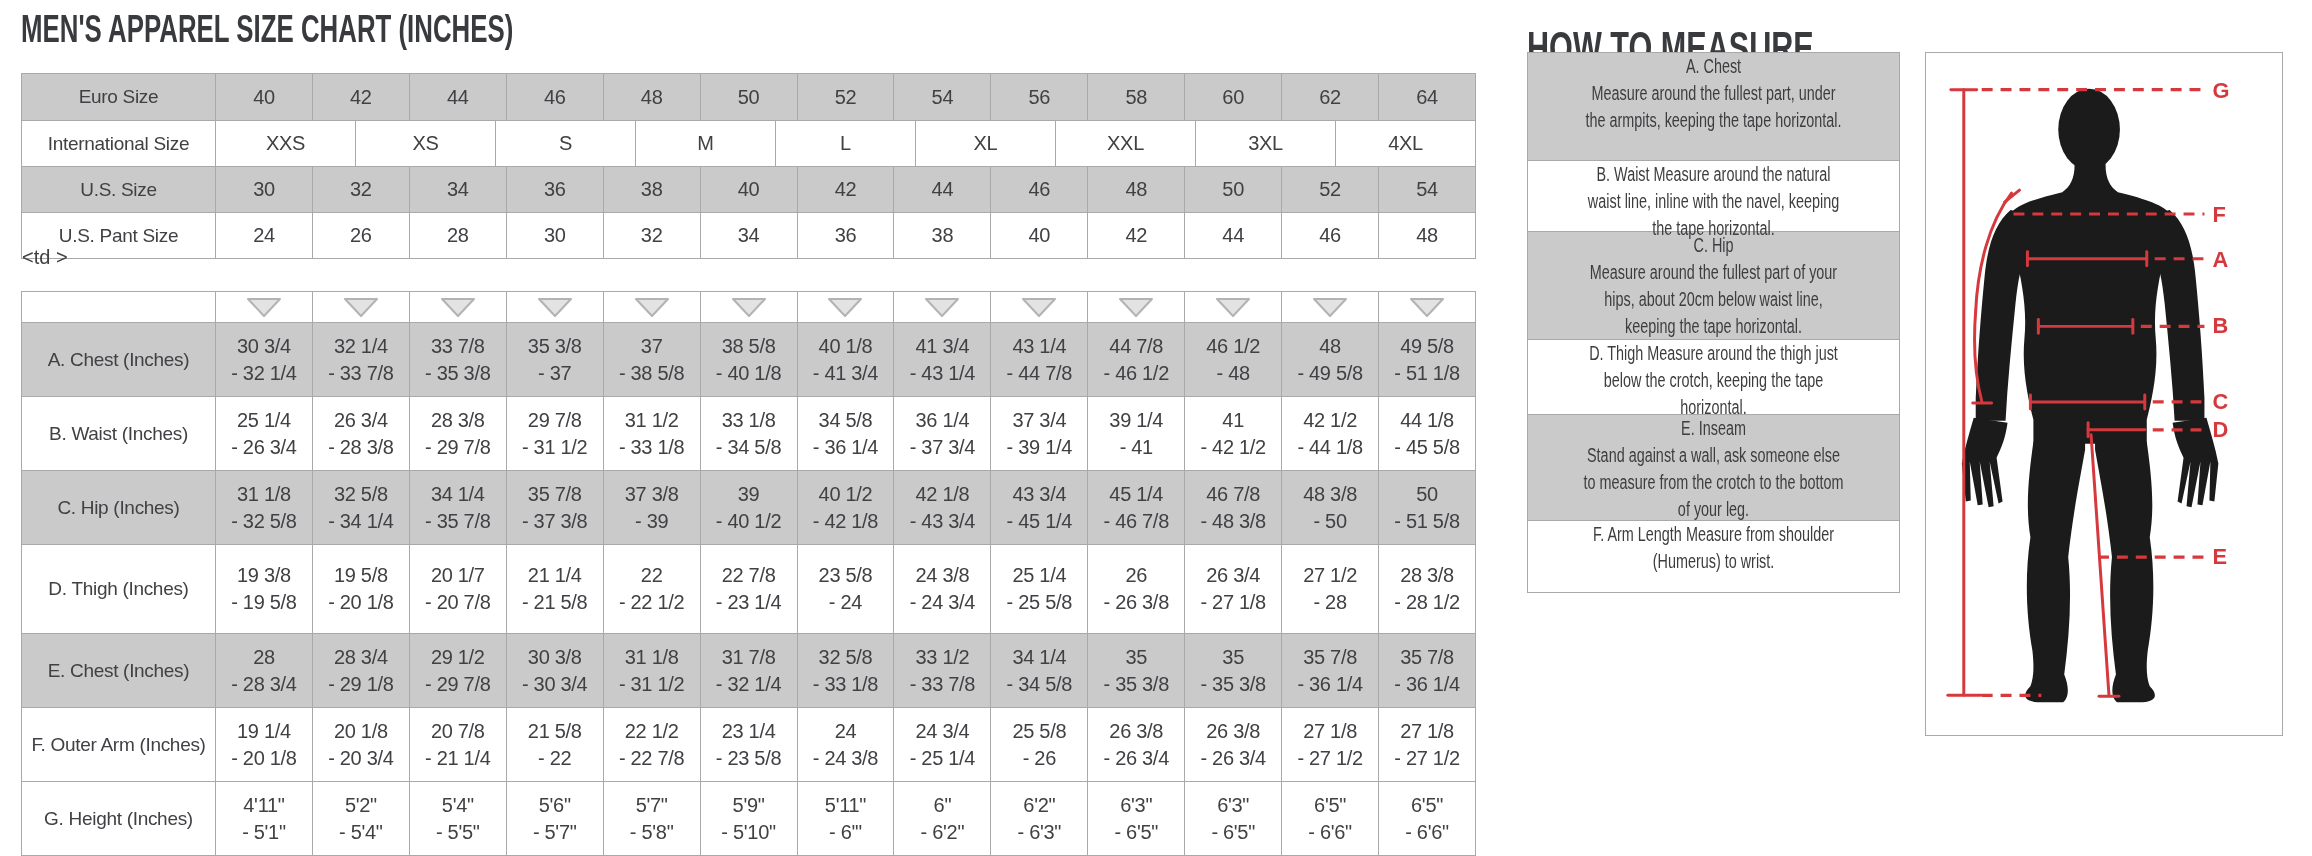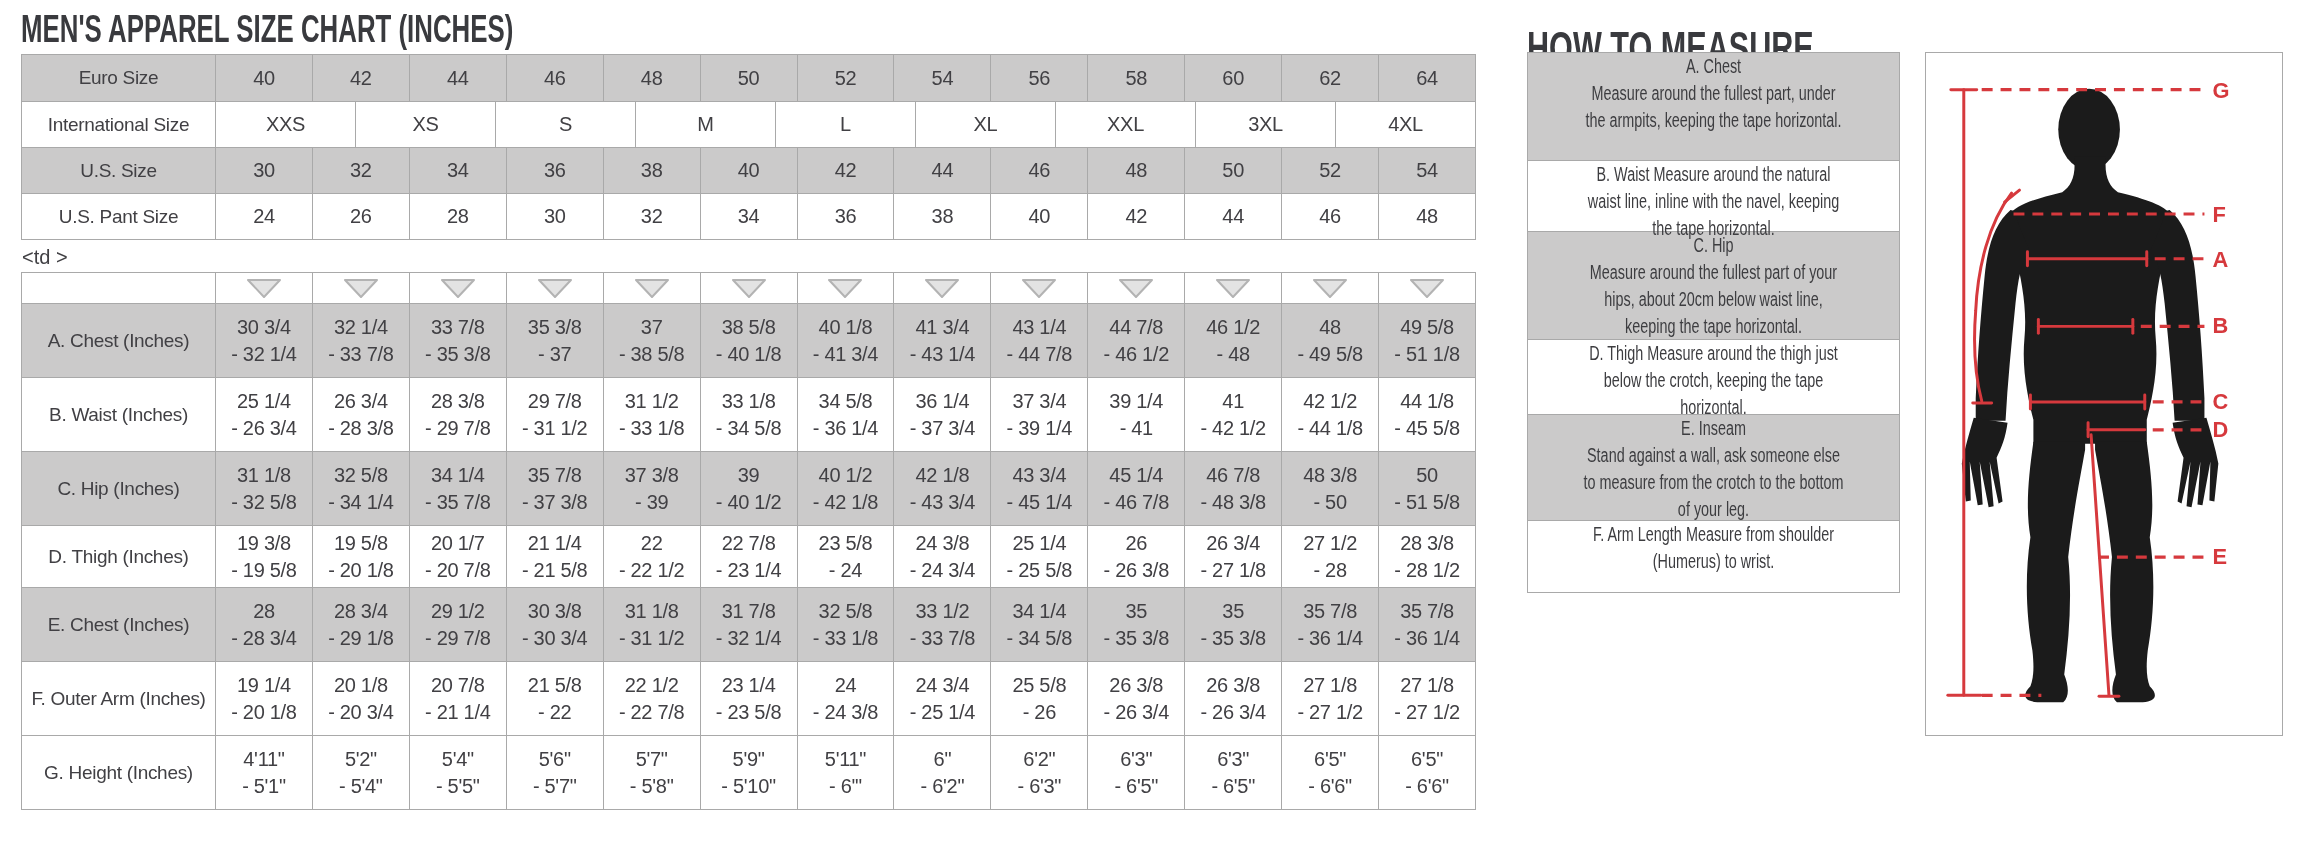--- a/index.html
+++ b/index.html
@@ -11,21 +11,21 @@
   body{
     width:2312px;height:856px;position:relative;overflow:hidden;background:#fff;
     font-family:"Liberation Sans","DejaVu Sans",sans-serif;color:var(--text);
   }
   h1,h2{margin:0;font-weight:700;color:var(--title);}
   .condensed{display:inline-block;transform:scaleX(0.68);transform-origin:0 50%;white-space:nowrap;letter-spacing:0;}
   #size-chart-title{position:absolute;left:21px;top:8px;font-size:38px;}
   #how-title{position:absolute;left:1527px;top:22px;font-size:45px;}
   #stray-td{position:absolute;left:22px;top:246px;font-size:20px;color:var(--text);}
 
-  .tbl{position:absolute;border:1px solid var(--border);background:#fff;}
+  .tbl{position:absolute;border:1px solid var(--border);background:#fff;margin-top:19px;}
   #size-table{left:21px;top:54px;width:1455px;}
   #measure-table{left:21px;top:272px;width:1455px;}
   .t-row{display:grid;}
   .t-row + .t-row{border-top:1px solid var(--border);}
   .t-row.shaded{background:var(--shaded);}
   .cell{
     border-left:1px solid var(--border);
     display:flex;align-items:center;justify-content:center;
     font-size:20px;letter-spacing:-0.3px;color:var(--text);text-align:center;
   }
@@ -347,21 +347,21 @@
       </div>
       <div class="cell two">
         <div>48 3/8</div>
         <div>- 50</div>
       </div>
       <div class="cell two">
         <div>50</div>
         <div>- 51 5/8</div>
       </div>
     </div>
-    <div class="t-row" style="grid-template-columns: 193px repeat(13, 1fr); height: 62px;">
+    <div class="t-row" style="grid-template-columns: 193px repeat(13, 1fr); height: 89px;">
       <div class="cell label">D. Thigh (Inches)</div>
       <div class="cell two">
         <div>19 3/8</div>
         <div>- 19 5/8</div>
       </div>
       <div class="cell two">
         <div>19 5/8</div>
         <div>- 20 1/8</div>
       </div>
       <div class="cell two">

